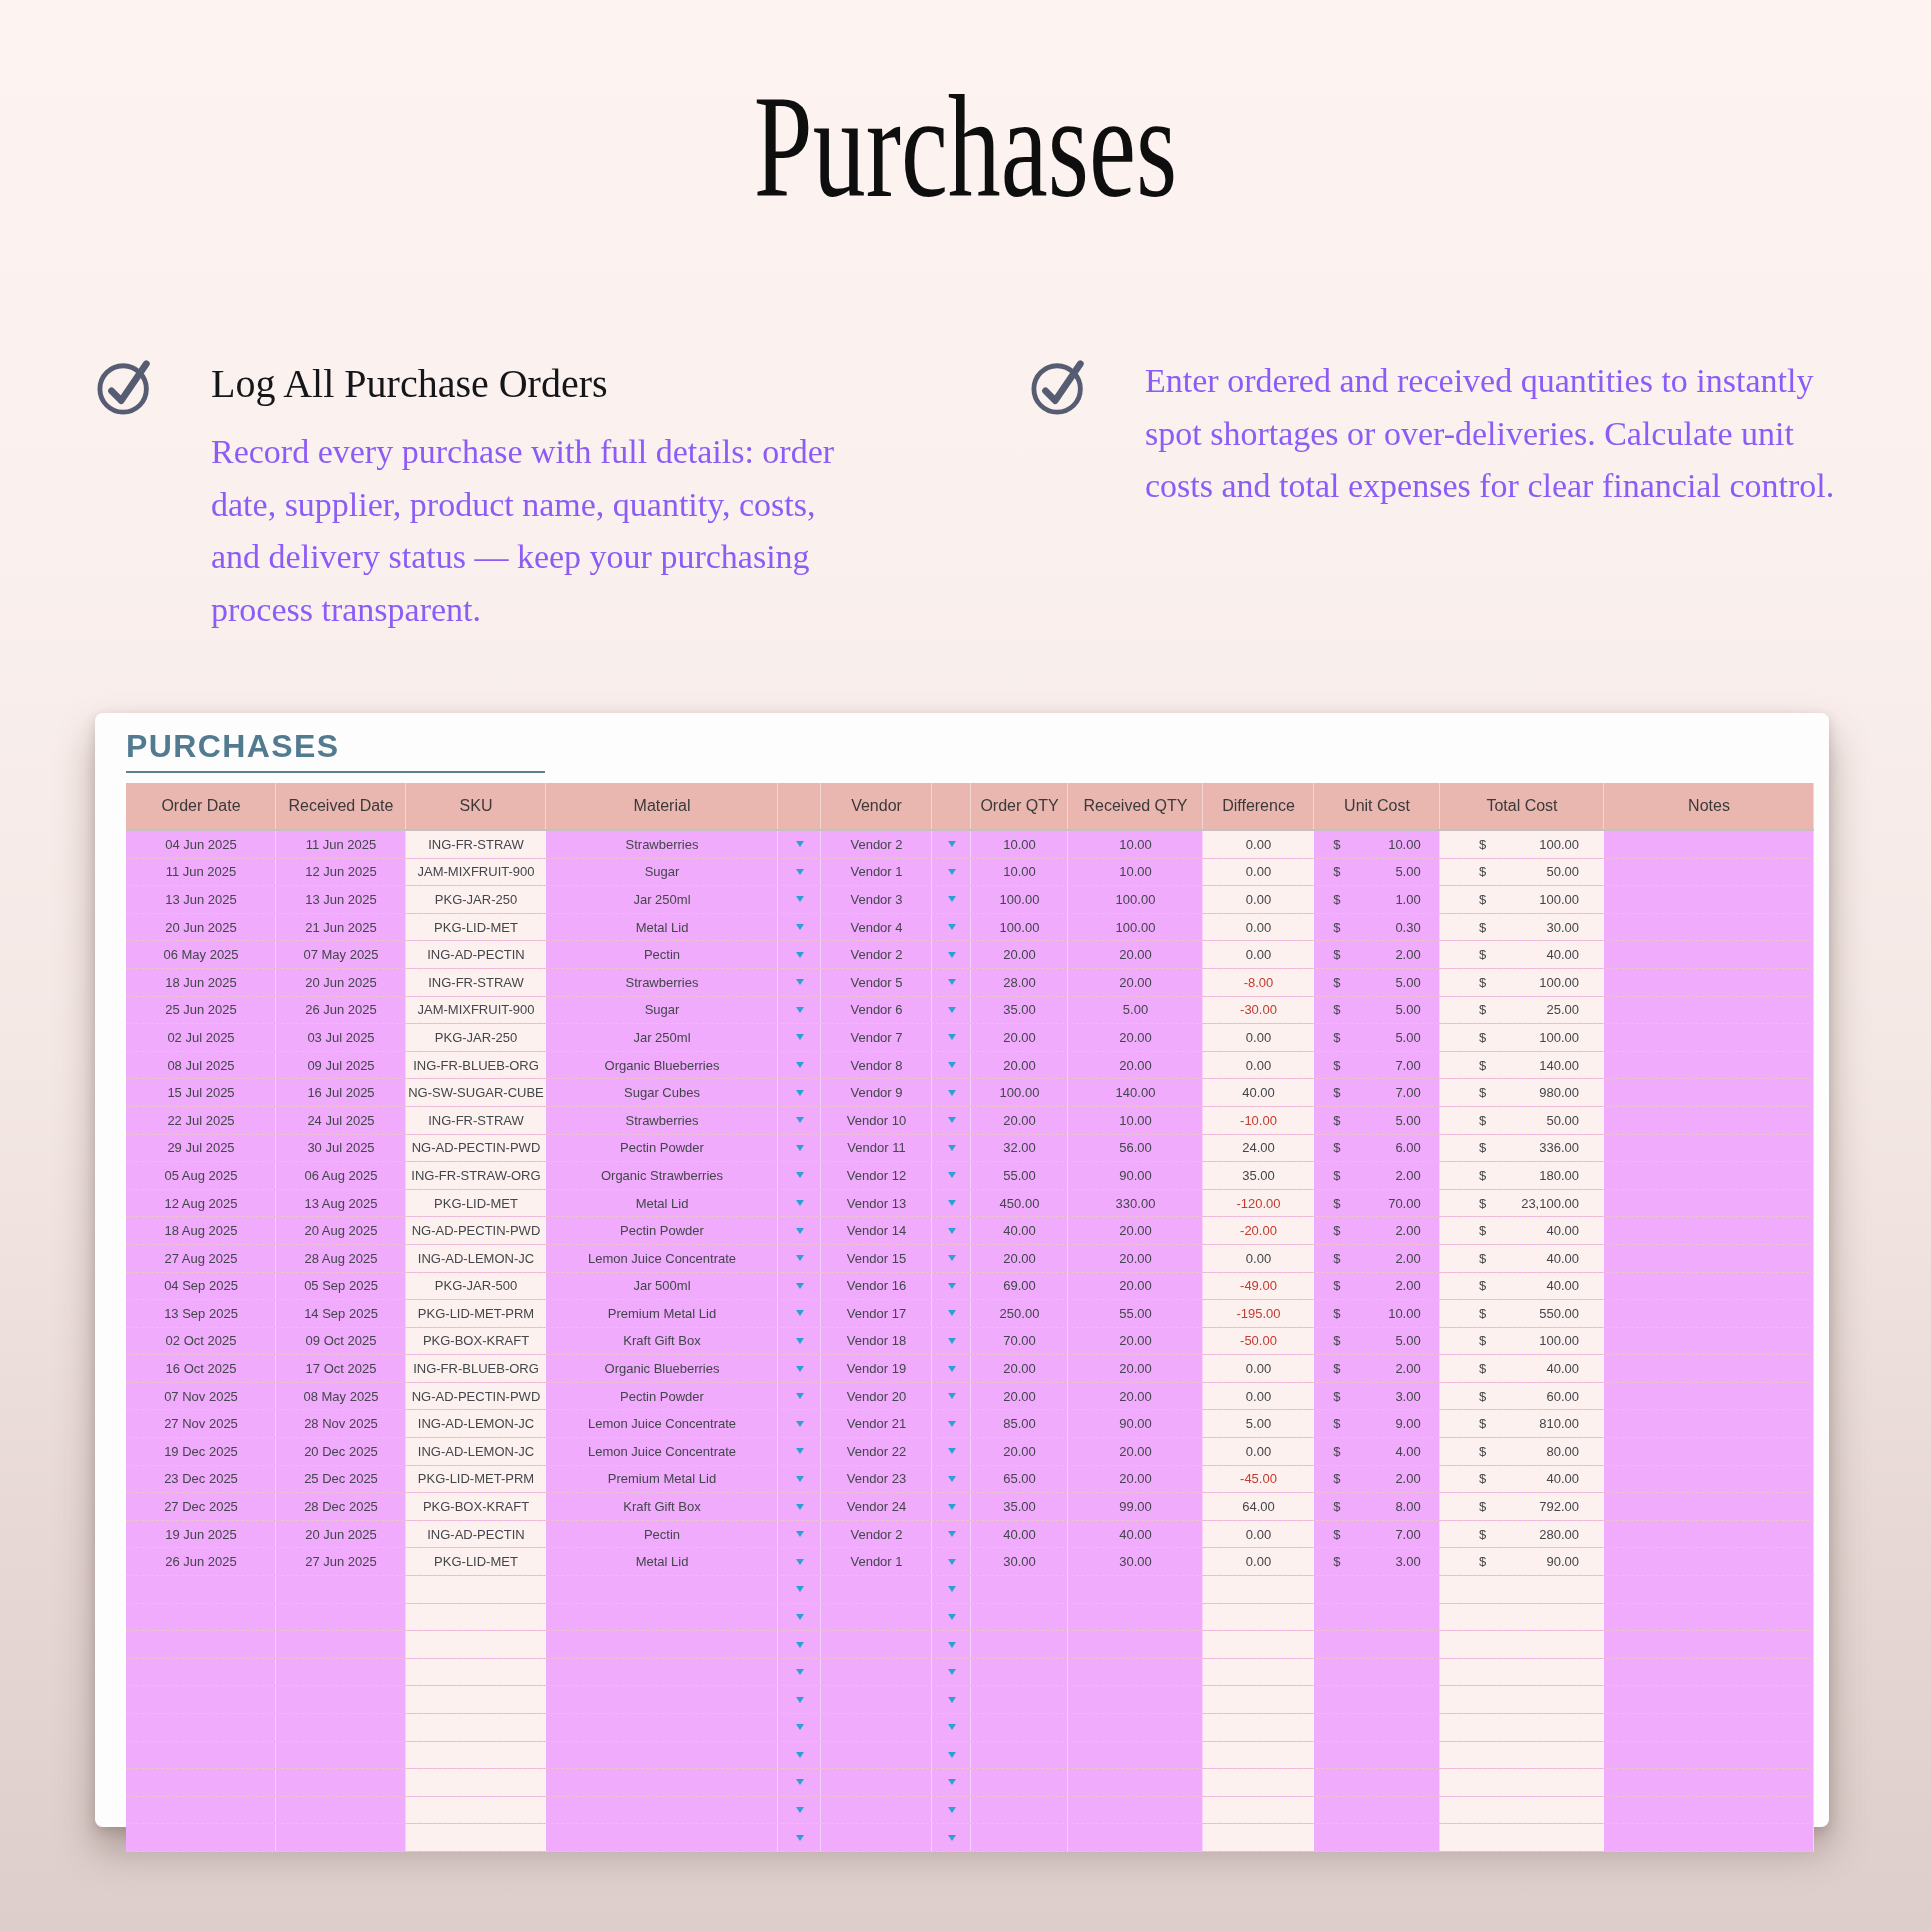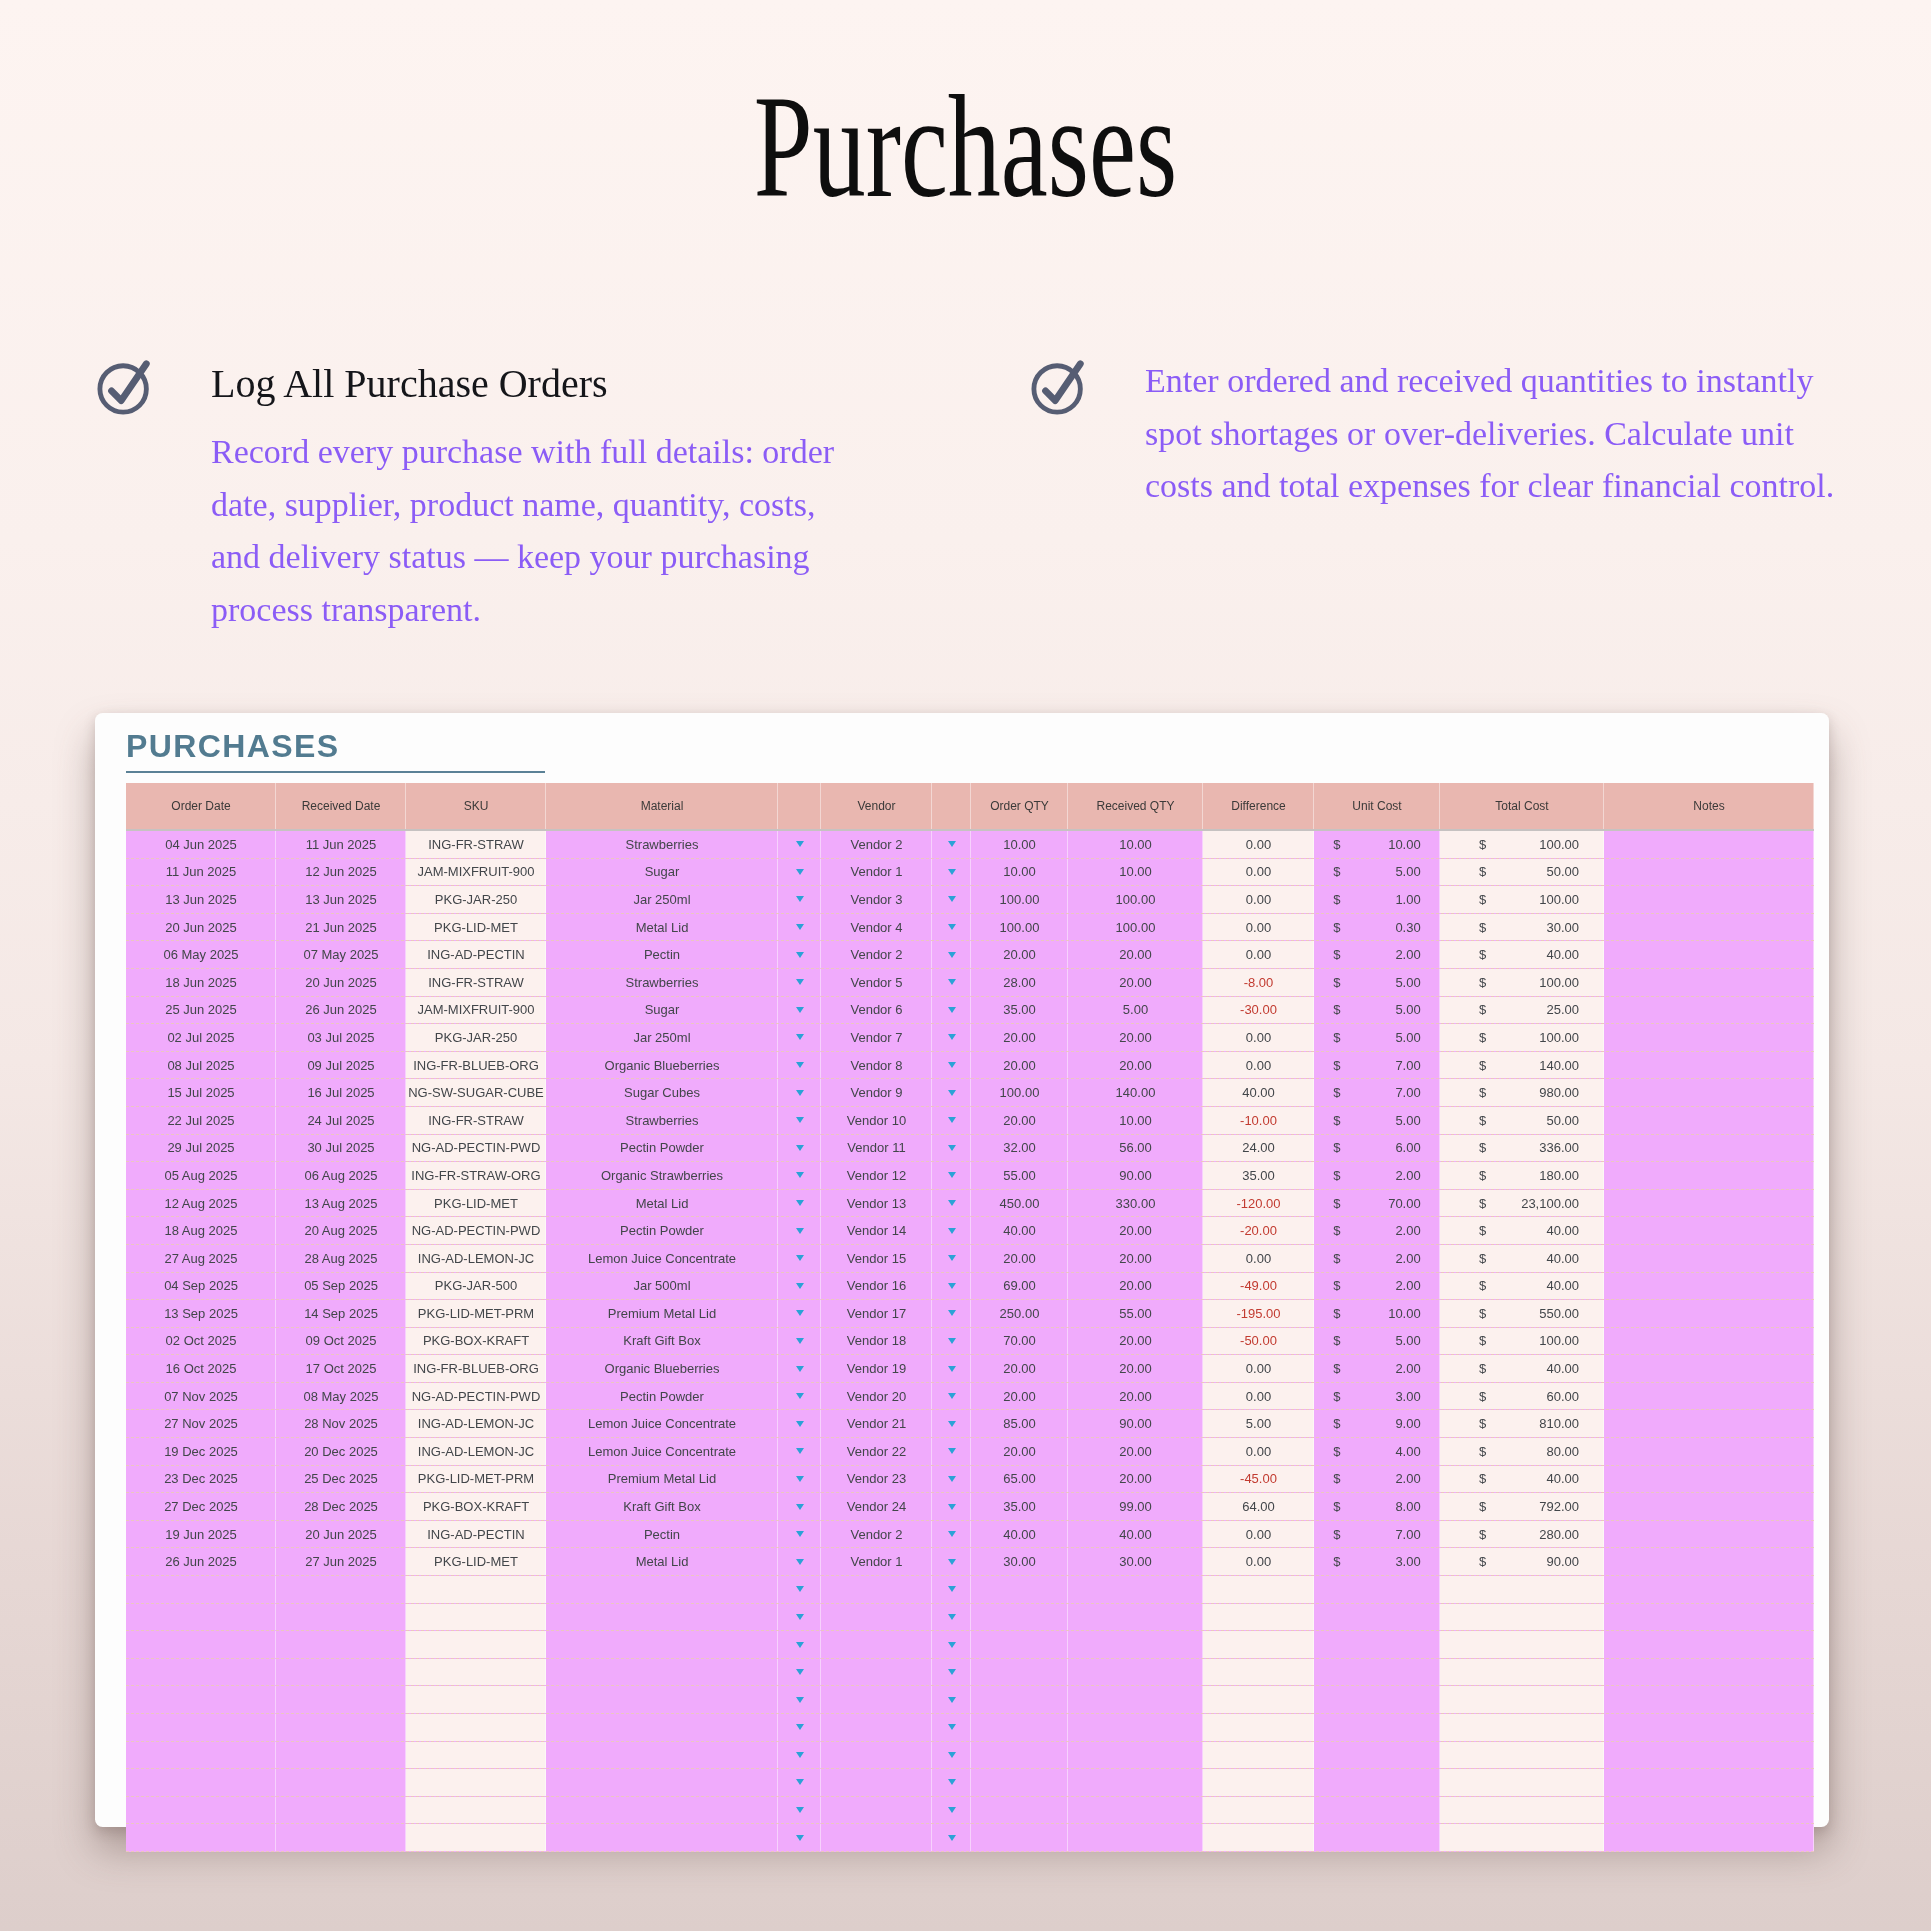--- a/index.html
+++ b/index.html
@@ -45,21 +45,21 @@
   }
   .sheet-title-underline{
     position:absolute;left:31px;top:58px;width:419px;height:1.9px;background:#5b8196;
   }
   .table{position:absolute;left:31px;top:70px;width:1688px;}
   .trow{
     display:grid;
     grid-template-columns:150px 130px 140px 232px 43px 111px 39px 97px 135px 111px 126px 164px 210px;
   }
   .thead{height:46px;background:#e9b7b0;border-bottom:2.9px solid #c6c2c1;}
-  .thead .cell{font-size:12px;color:#3b3a39;background:transparent;text-align:right;}
+  .thead .cell{font-size:16px;color:#3b3a39;background:transparent;text-align:right;}
   .tr{height:26.6px;background:#f0abfc;border-bottom:1px dashed #ecc6c0;}
   .cell{
     display:flex;align-items:center;justify-content:center;
     font-size:13px;color:#42464a;
     overflow:hidden;white-space:nowrap;
     box-shadow:inset -1px 0 0 rgba(255,255,255,.45);
   }
   .cell.pink{background:#fcf1ee;}
   .cell.money{justify-content:space-between;padding:0 19.3px;}
   .cell.money.total{padding:0 25px 0 39px;}

